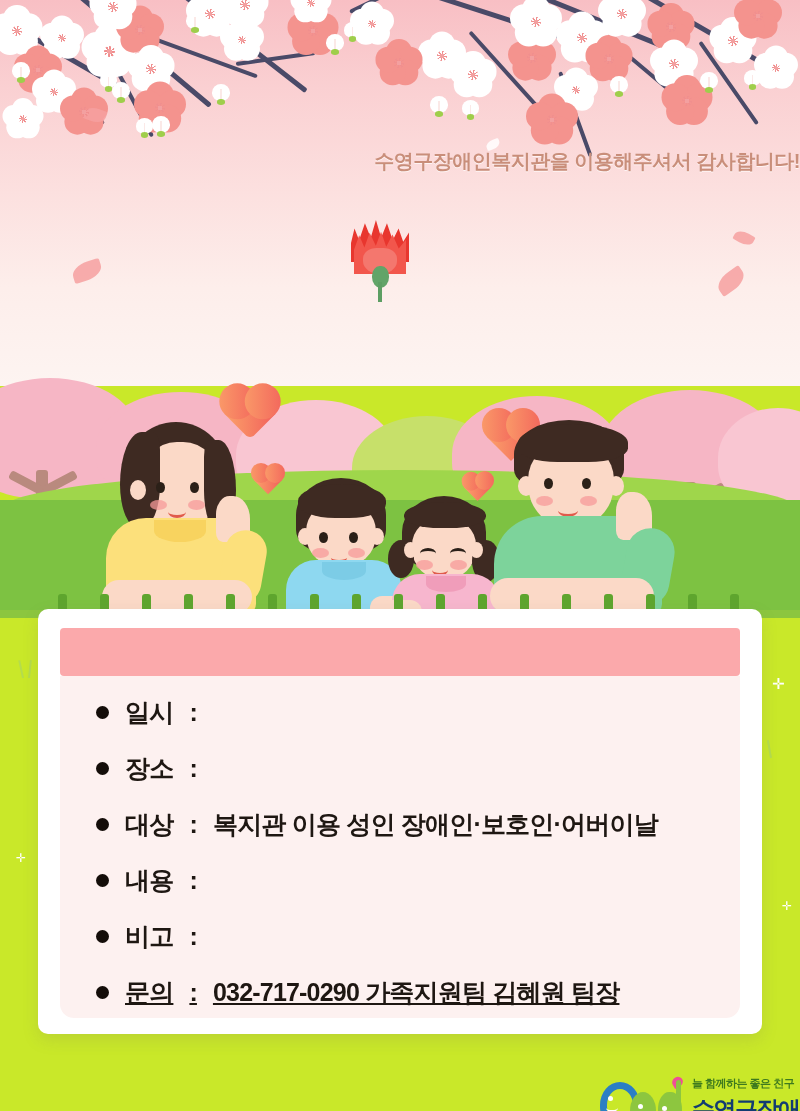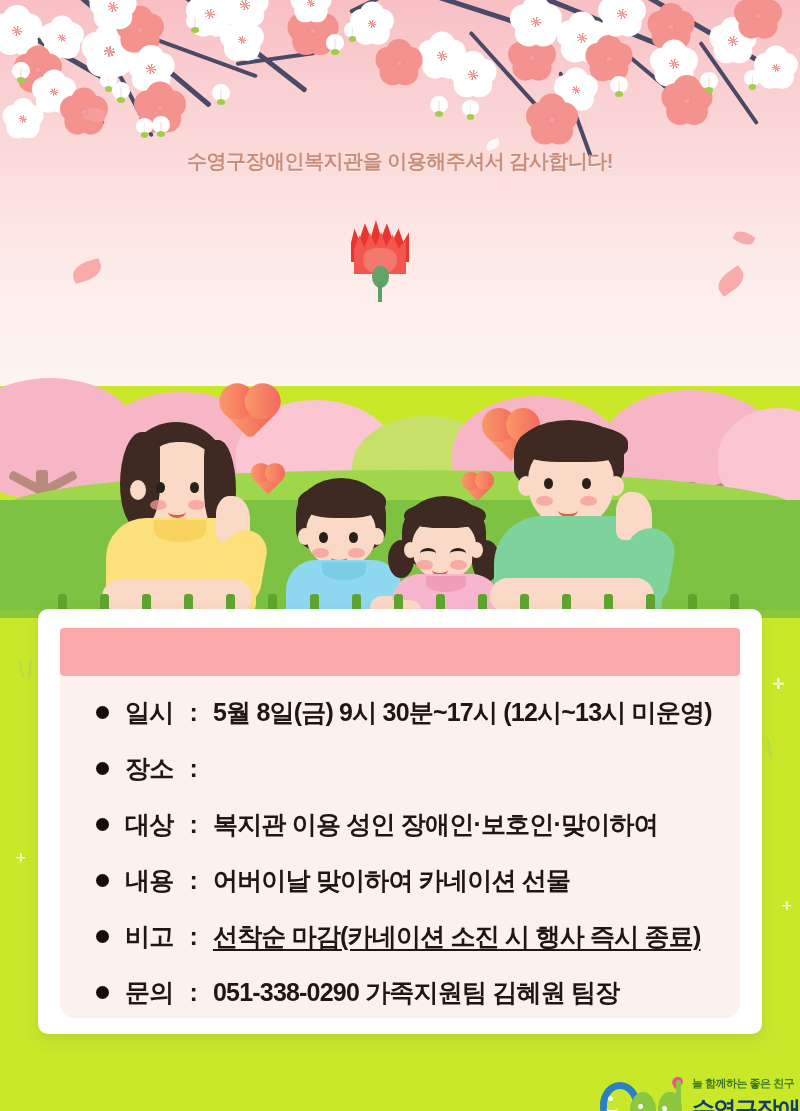--- a/index.html
+++ b/index.html
@@ -53,21 +53,21 @@
   }
   .bud{position:absolute;width:var(--s);height:calc(var(--s)*1.15);}
   .bud u{position:absolute;left:0;top:0;width:100%;height:82%;background:#fff;
          border-radius:50% 50% 46% 46%;display:block;}
   .bud u:after{content:"";position:absolute;left:46%;top:30%;width:8%;height:60%;background:#FBE9E7;}
   .bud s{position:absolute;left:28%;bottom:0;width:44%;height:26%;background:#9FCE4B;border-radius:50%;}
   .petal{position:absolute;background:#F6A0A0;border-radius:60% 10% 60% 10%;opacity:.85;}
 
   
   .greeting{
-    position:absolute;left:0;top:148px;width:800px;text-align:center;
+    position:absolute;left:0;top:148px;width:800px;text-align:right;
     font-size:20px;font-weight:bold;color:#C98E7A;letter-spacing:-0.5px;
     text-shadow:0 1px 0 rgba(255,255,255,.7);
   }
   .title{
     position:absolute;left:0;top:196px;width:800px;text-align:center;
     font-size:78px;font-weight:bold;color:#E8357B;letter-spacing:-2px;
     line-height:1;white-space:nowrap;
     text-shadow:2px 2px 0 #F9C8DD;
   }
   .title .gap{display:inline-block;width:62px;}
@@ -667,50 +667,47 @@
   </div>
 
   <div class="card"></div>
   <div class="banner"></div>
 
   <div class="listpanel">
     <div class="litem" style="top:20px;">
       <span class="dot"></span>
       <span>일시</span>
       <span> : </span>
-      <span>5월 8일(금) 9시 30분~17시 (12시~13시 미운영)</span>
     </div>
     <div class="litem" style="top:76px;">
       <span class="dot"></span>
       <span>장소</span>
       <span> : </span>
     </div>
     <div class="litem" style="top:132px;">
       <span class="dot"></span>
       <span>대상</span>
       <span> : </span>
-      <span>복지관 이용 성인 장애인·보호인·맞이하여</span>
+      <span>복지관 이용 성인 장애인·보호인·어버이날</span>
     </div>
     <div class="litem" style="top:188px;">
       <span class="dot"></span>
       <span>내용</span>
       <span> : </span>
-      <span>어버이날 맞이하여 카네이션 선물</span>
     </div>
     <div class="litem" style="top:244px;">
       <span class="dot"></span>
       <span>비고</span>
       <span> : </span>
-      <span class="underline">선착순 마감(카네이션 소진 시 행사 즉시 종료)</span>
-    </div>
-    <div class="litem" style="top:300px;">
+    </div>
+    <div class="litem" style="top:300px;text-decoration:underline;">
       <span class="dot"></span>
       <span>문의</span>
       <span> : </span>
-      <span>051-338-0290 가족지원팀 김혜원 팀장</span>
+      <span>032-717-0290 가족지원팀 김혜원 팀장</span>
     </div>
   </div>
 
   <div class="logo">
     <div class="logo-mark">
       <div class="lg-a"></div>
       <div class="dotw" style="left:8px;top:18px;"></div>
       <div class="smile" style="left:6px;top:26px;width:12px;height:6px;"></div>
       <div class="lg-n"></div>
       <div class="dotw" style="left:38px;top:26px;"></div>

